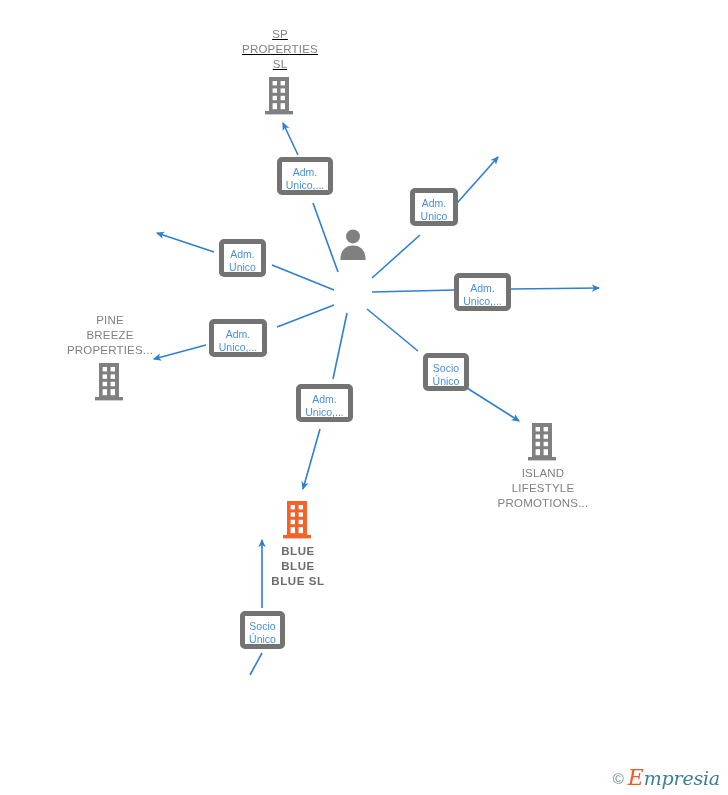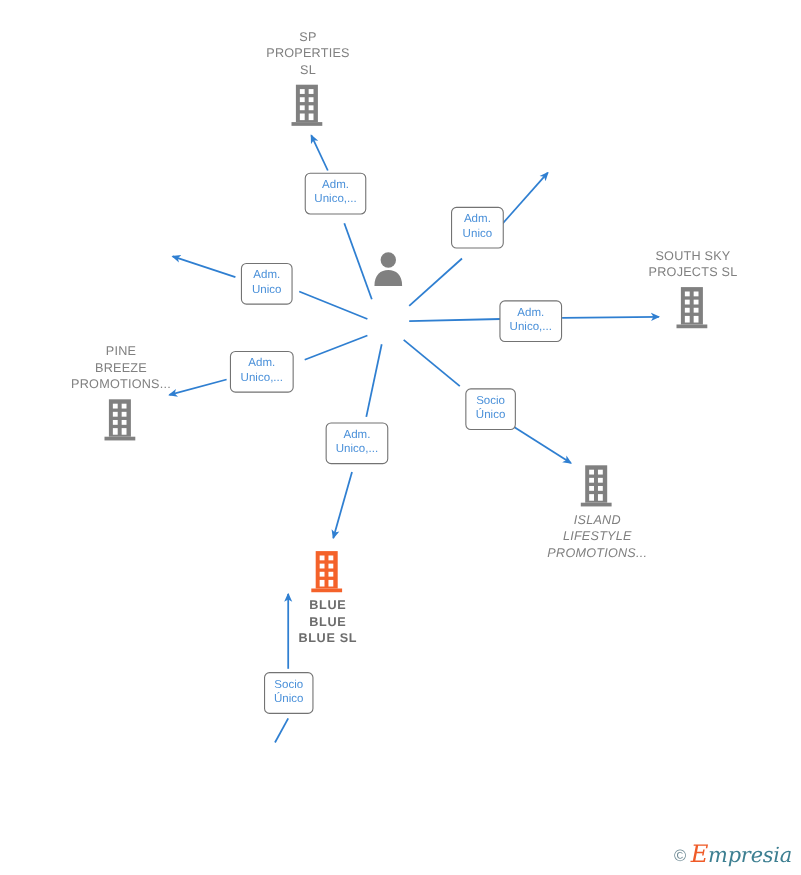--- a/index.html
+++ b/index.html
@@ -61,21 +61,21 @@
     color: #6c6c6c;
     font-weight: bold;
     letter-spacing: 0.6px;
     text-align: center;
   }
 
   
   .chip {
     position: absolute;
     box-sizing: border-box;
-    border: 1px solid #737373;
+    border: 5px solid #737373;
     border-radius: 5px;
     background: #ffffff;
     color: #4a90d9;
     font-size: 10.5px;
     line-height: 13px;
     text-align: center;
     padding: 4px 2px 3px 2px;
     z-index: 5;
     white-space: pre-line;
   }
@@ -141,21 +141,21 @@
       <path d="M 467 388 L 519 421" marker-end="url(#arrow)"></path>
 
       <path d="M 347 313 L 333 379"></path>
       <path d="M 320 429 L 303 489" marker-end="url(#arrow)"></path>
 
       <path d="M 250 675 L 262 653"></path>
       <path d="M 262 608 L 262 540" marker-end="url(#arrow)"></path>
     </g>
   </svg>
 
-  <div class="node company label-above" style="left:280px; top:27px;">
+  <div class="node company label-above" style="left:280px; top:27px;text-decoration:underline;">
     <span class="label">SP
 PROPERTIES
 SL</span>
     <svg class="glyph" viewBox="0 0 32 40">
       <rect x="5" y="2" width="20" height="34" fill="#808080"></rect>
       <rect x="1" y="36" width="28" height="3.4" fill="#808080"></rect>
       <g fill="#ffffff">
         <rect x="8.6" y="6" width="4.4" height="4.4"></rect>
         <rect x="16.6" y="6" width="4.4" height="4.4"></rect>
         <rect x="8.6" y="13.4" width="4.4" height="4.4"></rect>
@@ -163,60 +163,42 @@
         <rect x="8.6" y="20.8" width="4.4" height="4.4"></rect>
         <rect x="16.6" y="20.8" width="4.4" height="4.4"></rect>
         <rect x="8.6" y="28.2" width="4.4" height="6"></rect>
         <rect x="16.6" y="28.2" width="4.4" height="6"></rect>
       </g>
     </svg>
   </div>
 
 
 
-  <div class="node company label-above" style="left:630px; top:226px;">
-    <span class="label">SOUTH SKY
-PROJECTS  SL</span>
-    <svg class="glyph" viewBox="0 0 32 40">
-      <rect x="5" y="2" width="20" height="34" fill="#808080"></rect>
-      <rect x="1" y="36" width="28" height="3.4" fill="#808080"></rect>
-      <g fill="#ffffff">
-        <rect x="8.6" y="6" width="4.4" height="4.4"></rect>
-        <rect x="16.6" y="6" width="4.4" height="4.4"></rect>
-        <rect x="8.6" y="13.4" width="4.4" height="4.4"></rect>
-        <rect x="16.6" y="13.4" width="4.4" height="4.4"></rect>
-        <rect x="8.6" y="20.8" width="4.4" height="4.4"></rect>
-        <rect x="16.6" y="20.8" width="4.4" height="4.4"></rect>
-        <rect x="8.6" y="28.2" width="4.4" height="6"></rect>
-        <rect x="16.6" y="28.2" width="4.4" height="6"></rect>
-      </g>
-    </svg>
-  </div>
 
   <div class="node company label-above" style="left:110px; top:313px;">
     <span class="label">PINE
 BREEZE
-PROMOTIONS...</span>
+PROPERTIES...</span>
     <svg class="glyph" viewBox="0 0 32 40">
       <rect x="5" y="2" width="20" height="34" fill="#808080"></rect>
       <rect x="1" y="36" width="28" height="3.4" fill="#808080"></rect>
       <g fill="#ffffff">
         <rect x="8.6" y="6" width="4.4" height="4.4"></rect>
         <rect x="16.6" y="6" width="4.4" height="4.4"></rect>
         <rect x="8.6" y="13.4" width="4.4" height="4.4"></rect>
         <rect x="16.6" y="13.4" width="4.4" height="4.4"></rect>
         <rect x="8.6" y="20.8" width="4.4" height="4.4"></rect>
         <rect x="16.6" y="20.8" width="4.4" height="4.4"></rect>
         <rect x="8.6" y="28.2" width="4.4" height="6"></rect>
         <rect x="16.6" y="28.2" width="4.4" height="6"></rect>
       </g>
     </svg>
   </div>
 
-  <div class="node company label-below" style="left:543px; top:421px;font-style:italic;">
+  <div class="node company label-below" style="left:543px; top:421px;">
     <svg class="glyph" viewBox="0 0 32 40">
       <rect x="5" y="2" width="20" height="34" fill="#808080"></rect>
       <rect x="1" y="36" width="28" height="3.4" fill="#808080"></rect>
       <g fill="#ffffff">
         <rect x="8.6" y="6" width="4.4" height="4.4"></rect>
         <rect x="16.6" y="6" width="4.4" height="4.4"></rect>
         <rect x="8.6" y="13.4" width="4.4" height="4.4"></rect>
         <rect x="16.6" y="13.4" width="4.4" height="4.4"></rect>
         <rect x="8.6" y="20.8" width="4.4" height="4.4"></rect>
         <rect x="16.6" y="20.8" width="4.4" height="4.4"></rect>

